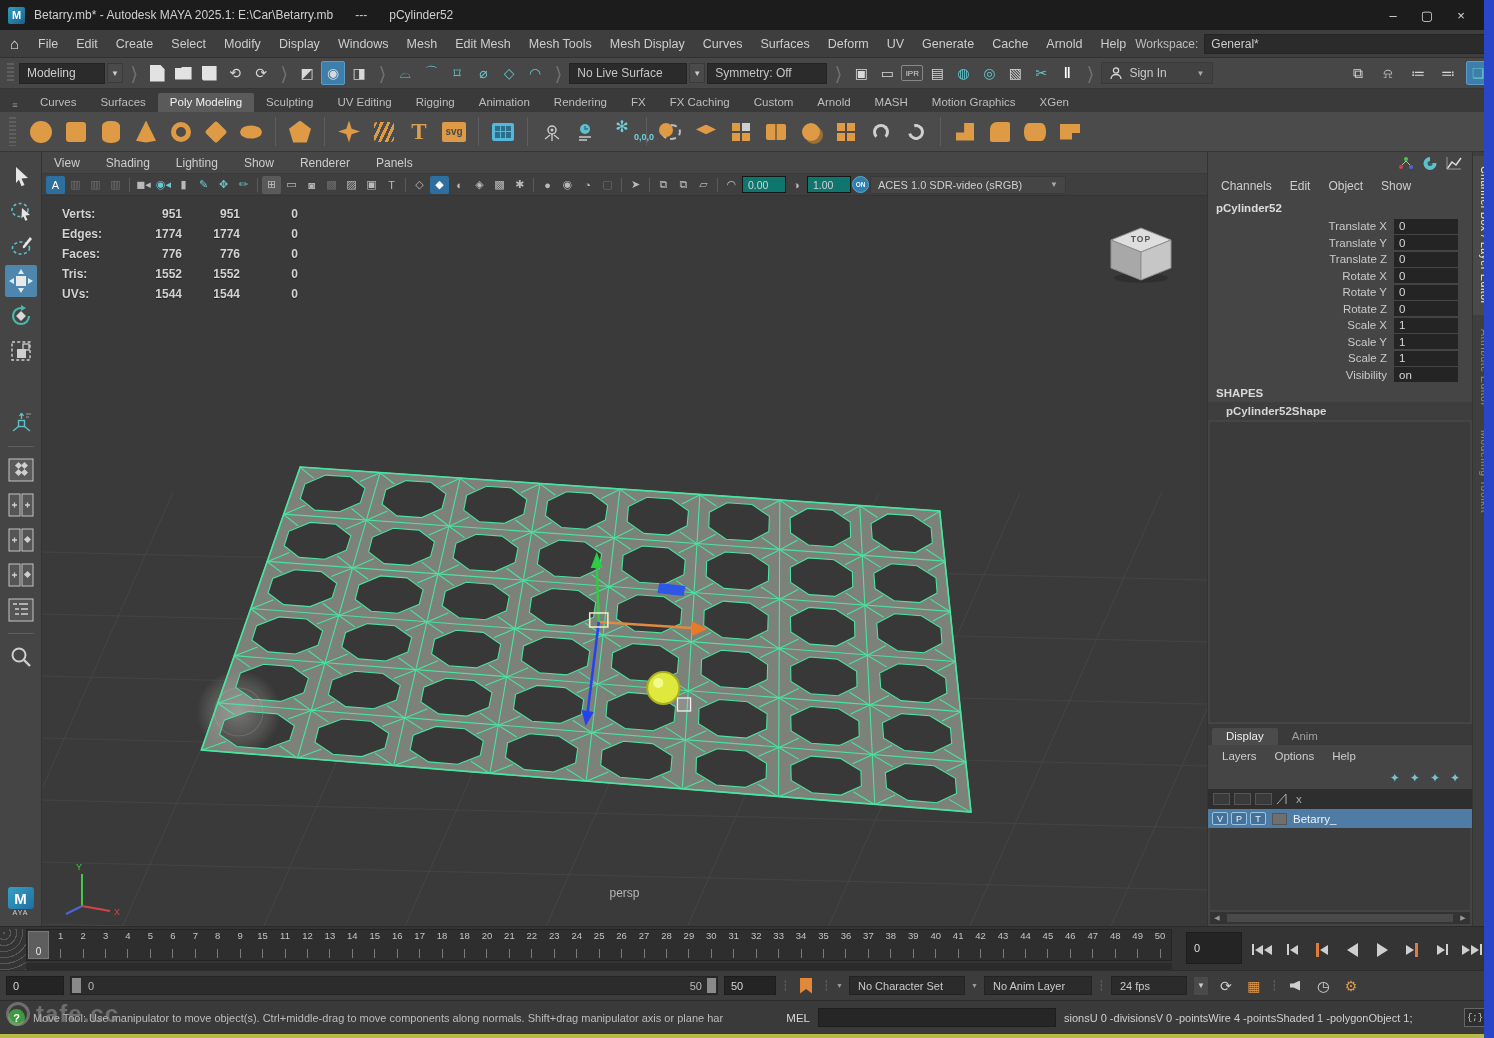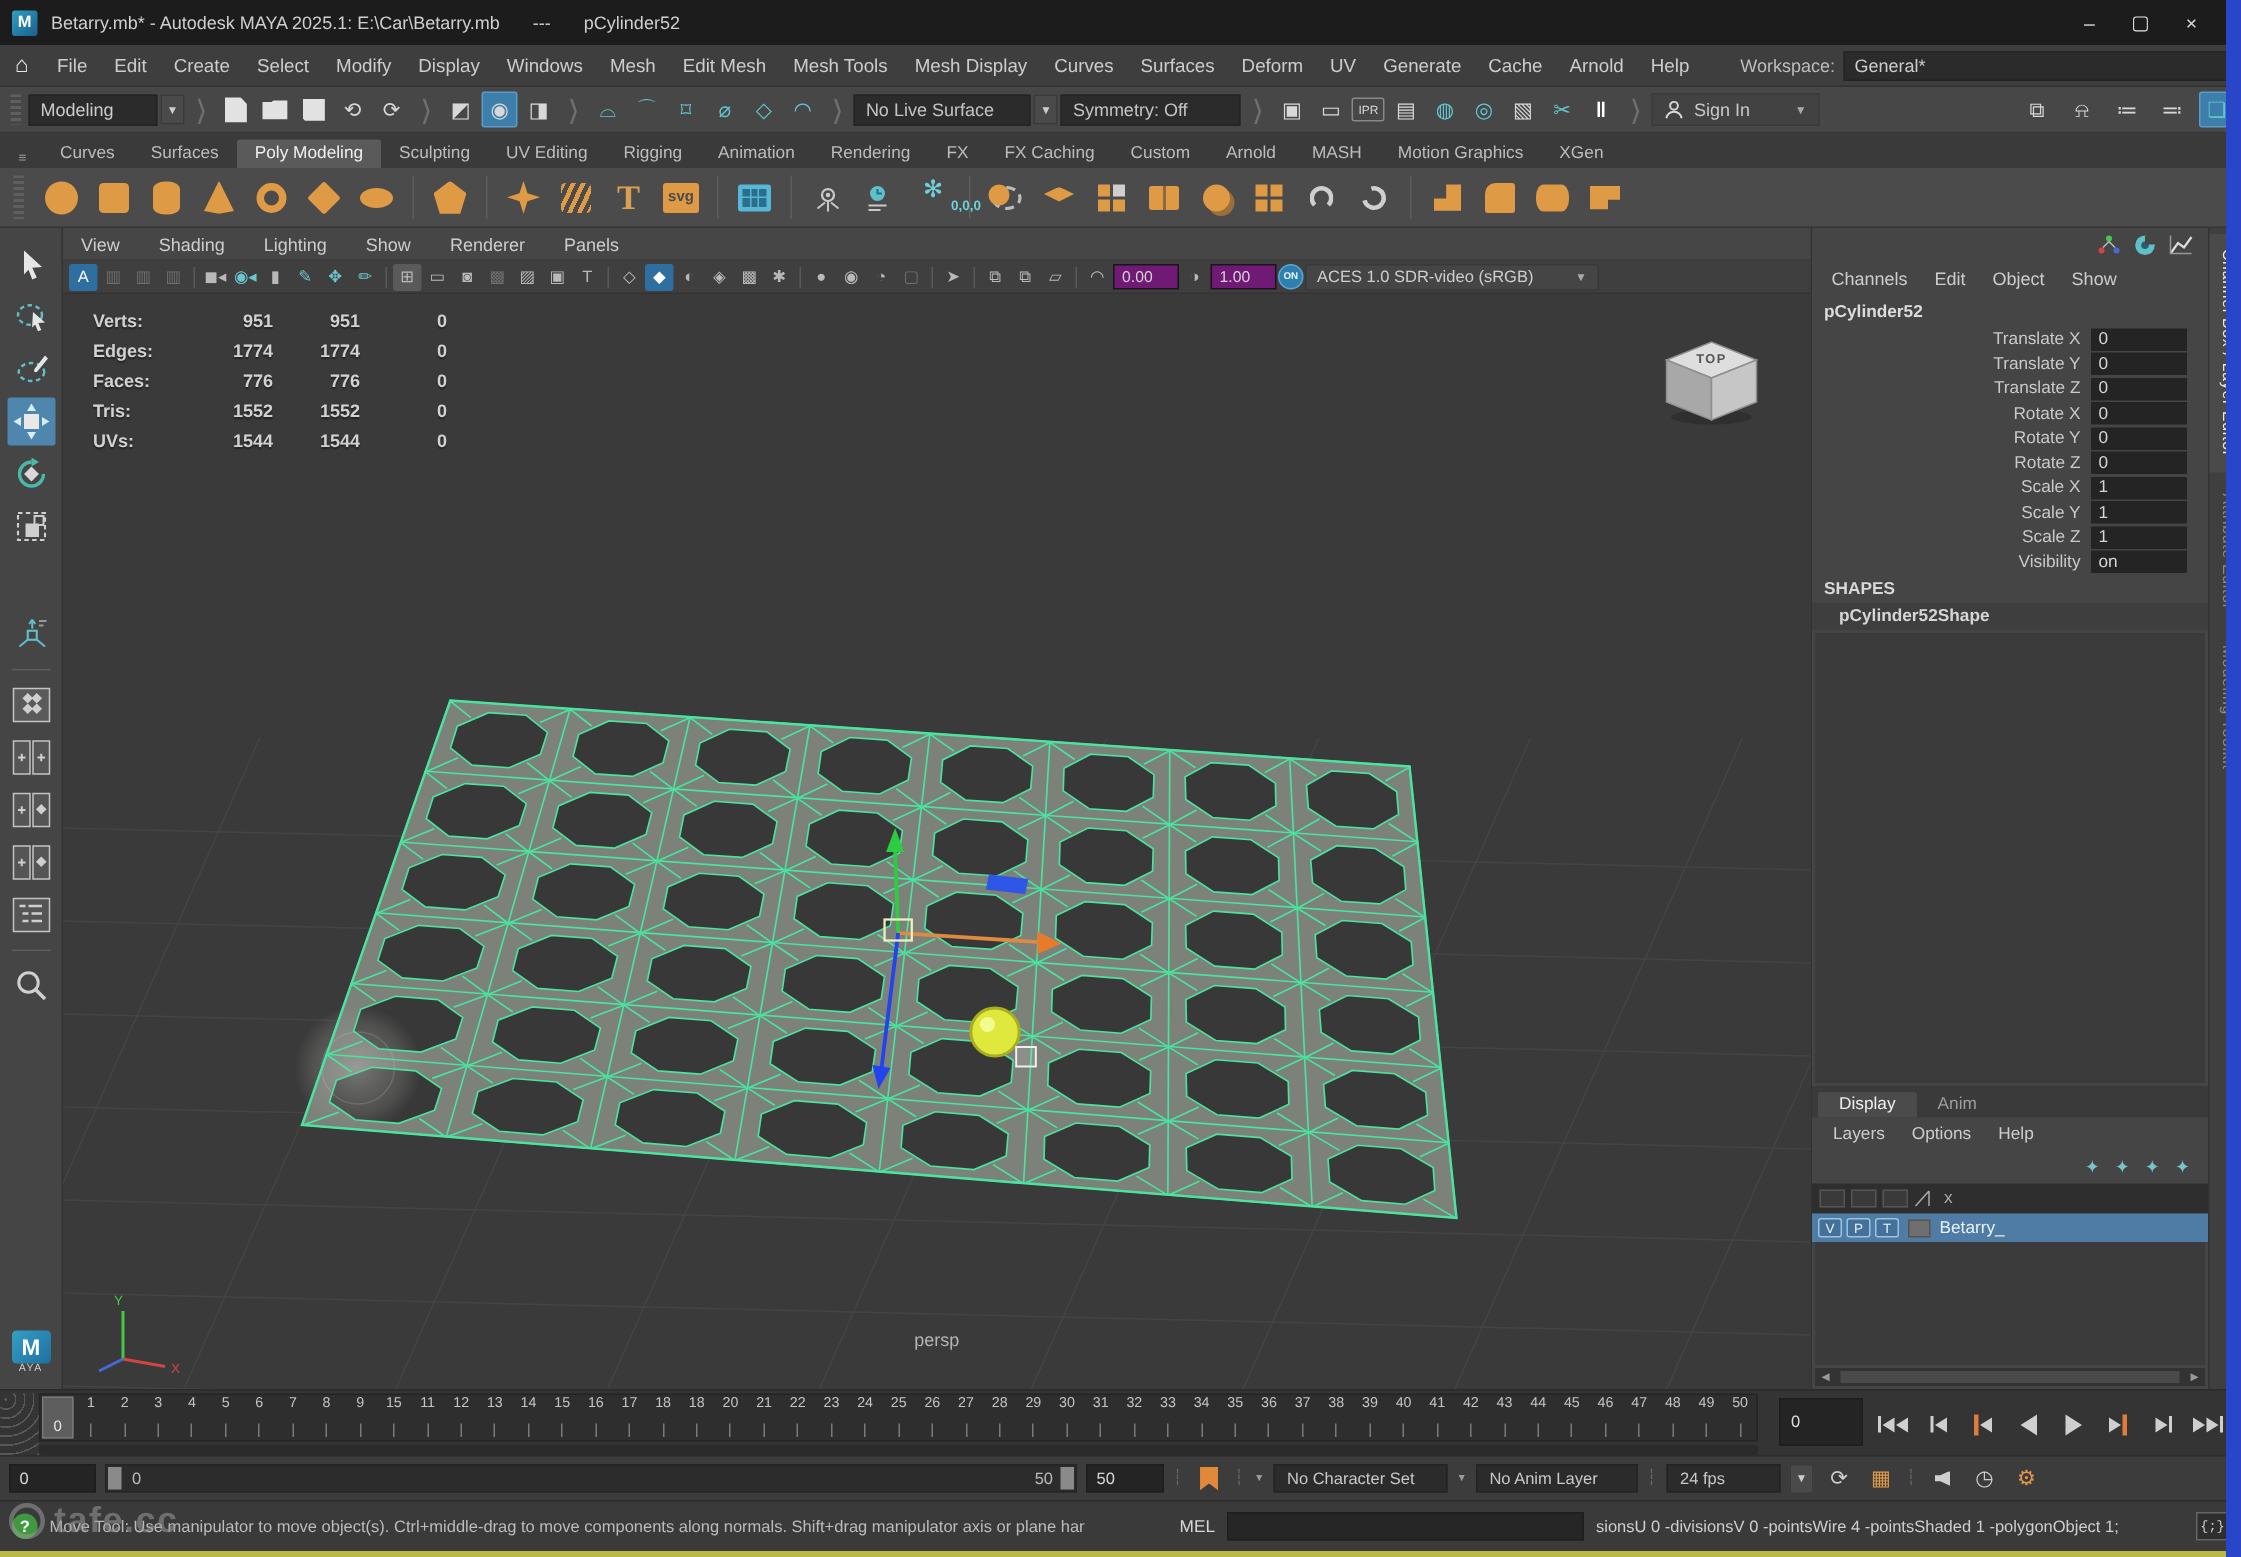--- a/index.html
+++ b/index.html
@@ -12,21 +12,21 @@
   .titletxt{font-size:12px;color:#cfcfcf;white-space:nowrap;}
   .titlesep{margin:0 22px;color:#cfcfcf;font-size:12px;}
   .winbtns{margin-left:auto;display:flex;margin-right:8px;}
   .winbtn{width:34px;height:24px;display:flex;align-items:center;justify-content:center;color:#ddd;font-size:13px;}
 
   
   .menubar{height:28px;background:#3e3e3e;border-bottom:1px solid #313131;display:flex;align-items:center;padding:0 6px;flex:none;font-size:12.5px;}
   .home-ic{color:#e8e8e8;font-size:15px;margin:0 10px 0 4px;}
   .menu-item{padding:0 9px;color:#cdcdcd;cursor:default;white-space:nowrap;}
   .workspace{margin-left:auto;display:flex;align-items:center;gap:6px;}
-  .ws-label{color:#bdbdbd;font-size:12px;margin-left:25px;}
+  .ws-label{color:#bdbdbd;font-size:12px;}
   .ws-field{width:310px;height:20px;background:#2b2b2b;border:1px solid #242424;display:flex;align-items:center;padding:0 6px;font-size:12px;color:#ccc;}
   .dd{margin-left:auto;font-size:8px;color:#aaa;}
   .ddbox{width:16px;height:20px;background:#4a4a4a;display:flex;align-items:center;justify-content:center;font-size:8px;color:#ccc;border:1px solid #3a3a3a;}
 
   
   .toolbar{height:31px;background:#474747;border-bottom:1px solid #353535;display:flex;align-items:center;padding:0 4px;gap:2px;flex:none;}
   .grip{width:7px;align-self:stretch;margin:5px 3px;background:repeating-linear-gradient(to bottom,#5f5f5f 0 2px,transparent 2px 4px);}
   .tsep{color:#6f6f6f;font-size:12px;margin:0 4px;transform:scaleY(1.4);}
   .selbox{width:86px;height:21px;background:#2b2b2b;border:1px solid #242424;display:flex;align-items:center;padding:0 7px;font-size:12px;color:#ccc;}
   .tool-ic{width:24px;height:24px;display:flex;align-items:center;justify-content:center;border-radius:2px;color:#d8d8d8;font-size:14px;}
@@ -90,21 +90,21 @@
   .viewport{flex:1;position:relative;background:#3a3a3a;min-width:0;}
   .scene{position:absolute;inset:0;width:100%;height:100%;}
   .vp-menus{position:relative;z-index:3;height:22px;background:#464646;border-bottom:1px solid #3a3a3a;display:flex;align-items:center;padding:0 12px;gap:26px;font-size:12px;color:#cdcdcd;}
   .vp-icons{position:relative;z-index:3;height:22px;background:#3f3f3f;border-bottom:1px solid #343434;display:flex;align-items:center;padding:0 4px;gap:1px;font-size:11px;}
   .vic{min-width:19px;height:18px;display:flex;align-items:center;justify-content:center;color:#b9b9b9;border-radius:2px;font-size:11px;}
   .vic.blue{background:#2f6f9f;color:#fff;}
   .vic.litegray{background:#5a5a5a;}
   .vic.dim{color:#6f6f6f;}
   .vic.teal{color:#6cc6d0;}
   .vpsep{width:1px;height:14px;background:#5a5a5a;margin:0 3px;}
-  .vfld{width:44px;height:17px;background:#701a75;border:1px solid #171717;color:#d3d3d3;font-size:10.5px;display:flex;align-items:center;padding:0 5px;}
+  .vfld{width:44px;height:17px;background:#0f766e;border:1px solid #171717;color:#d3d3d3;font-size:10.5px;display:flex;align-items:center;padding:0 5px;}
   .onbadge{width:17px;height:17px;border-radius:50%;background:#2f7fae;border:1px solid #58a9d4;display:flex;align-items:center;justify-content:center;font-size:6.5px;color:#eaf6ff;font-weight:bold;}
   .acesfld{width:196px;height:18px;background:#454545;border:1px solid #393939;display:flex;align-items:center;padding:0 7px;font-size:11px;color:#cfcfcf;}
   .hud{position:absolute;z-index:2;top:52px;left:20px;font-size:12px;color:#d2d2d2;font-weight:bold;text-shadow:0 1px 1px #222;}
   .hudrow{display:flex;height:20px;align-items:center;}
   .hudrow .hl{width:62px;}
   .hudrow .hv{width:58px;text-align:right;}
   .viewcube{position:absolute;z-index:2;top:58px;right:28px;width:76px;height:76px;}
   .vc-label{position:absolute;top:24px;left:0;width:76px;text-align:center;font-size:8.5px;color:#555;letter-spacing:1px;font-weight:bold;z-index:3;}
   .persp{position:absolute;z-index:2;bottom:26px;left:50%;transform:translateX(-50%);font-size:12px;color:#b5b5b5;}
   .axisind{position:absolute;z-index:2;left:14px;bottom:8px;}

